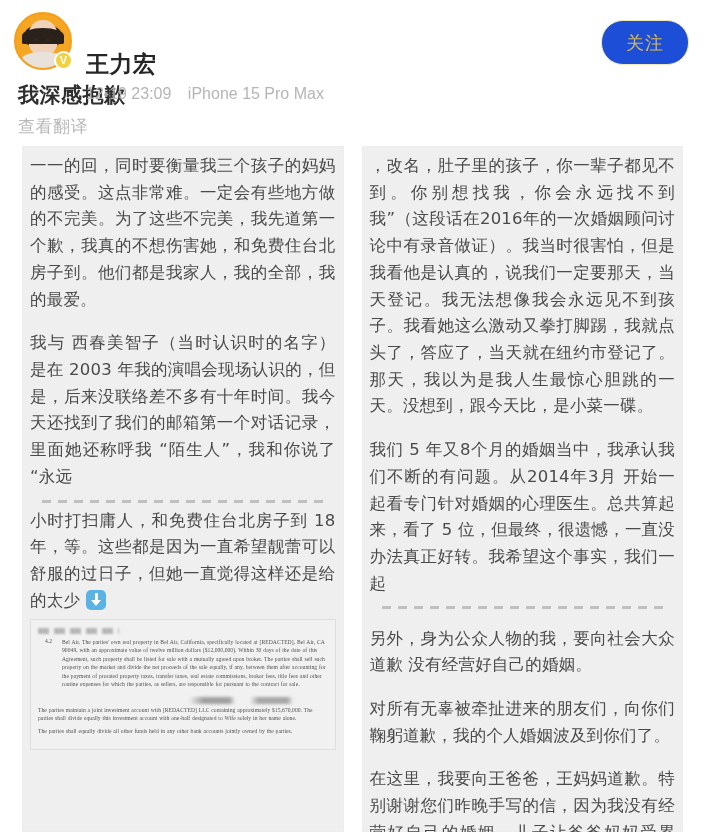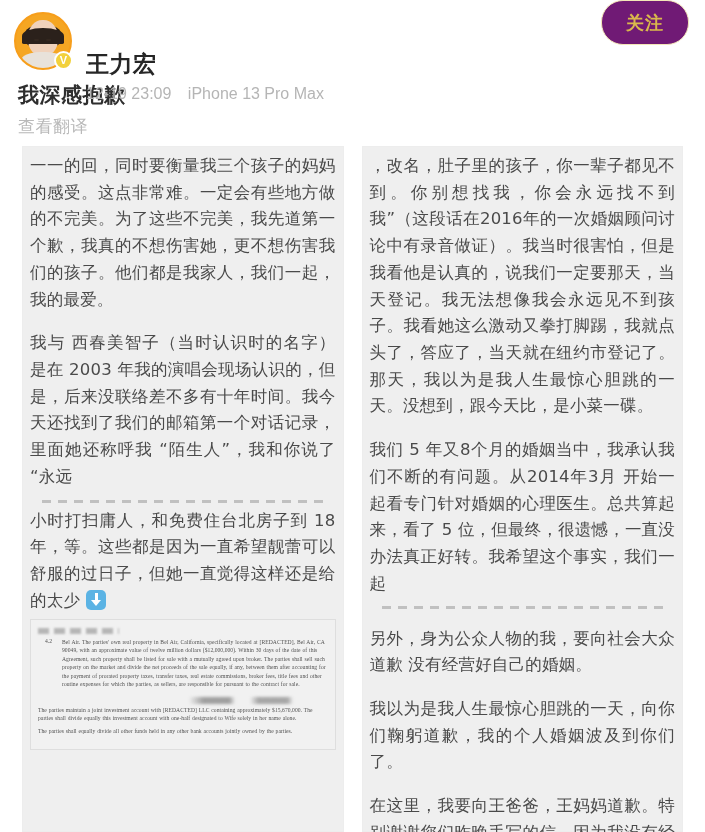--- a/index.html
+++ b/index.html
@@ -130,29 +130,29 @@
     color: #b5b5b5;
     line-height: 1.3;
     white-space: nowrap;
   }
   .sub-meta .device {
     margin-left: 12px;
   }
   .follow-button {
     position: absolute;
     right: 16px;
-    top: 0;
+    top: 20px;
     width: 86px;
     height: 43px;
     border-radius: 22px;
     border: 1.5px solid #f3e6b8;
-    background: #701a75;
+    background: #1d4ed8;
     color: #d9b84c;
     font-size: 18px;
-    font-weight: 700;
+    font-weight: 400;
     display: flex;
     align-items: center;
     justify-content: center;
     cursor: pointer;
     letter-spacing: 1px;
   }
 
   
   .post-title {
     padding: 6px 16px 0 18px;
@@ -342,36 +342,36 @@
       <div class="av-eye r"></div>
       <div class="av-body"></div>
     </div>
     <div class="verified-badge">V</div>
   </div>
 
   <div class="user-meta">
     <div class="username">王力宏</div>
     <div class="sub-meta">
       <span>12-19 23:09</span>
-      <span class="device">iPhone 13 Pro Max</span>
+      <span class="device">iPhone 15 Pro Max</span>
     </div>
   </div>
 
   <div class="follow-button">关注</div>
 </div>
 
 <div class="post-title">我深感抱歉</div>
 <div class="translate-link">查看翻译</div>
 
 <div class="image-grid">
 
   <div class="shot-col">
     <div class="shot-inner">
 
-      <p class="para clipped-top">一一的回，同时要衡量我三个孩子的妈妈的感受。这点非常难。一定会有些地方做的不完美。为了这些不完美，我先道第一个歉，我真的不想伤害她，更不想伤害我们的孩子。他们都是我家人，我们一起，我的最爱。</p>
+      <p class="para clipped-top">一一的回，同时要衡量我三个孩子的妈妈的感受。这点非常难。一定会有些地方做的不完美。为了这些不完美，我先道第一个歉，我真的不想伤害她，和免费住台北房子到。他们都是我家人，我的全部，我的最爱。</p>
       <p class="para">我与 西春美智子（当时认识时的名字）是在 2003 年我的演唱会现场认识的，但是，后来没联络差不多有十年时间。我今天还找到了我们的邮箱第一个对话记录，里面她还称呼我 “陌生人”，我和你说了 “永远</p>
 
       <div style="position:relative;height:10px;margin:-12px 0 2px 0;">
         <div class="seam"></div>
       </div>
 
       <p class="para" style="margin-bottom:4px;">
         <span>小时打扫庸人，和免费住台北房子到 18年，等。这些都是因为一直希望靓蕾可以舒服的过日子，但她一直觉得这样还是给的太少</span><span class="dl-icon"></span>
       </p>
 
@@ -393,19 +393,19 @@
   <div class="shot-col">
     <div class="shot-inner">
       <p class="para clipped-top">，改名，肚子里的孩子，你一辈子都见不到。你别想找我，你会永远找不到我”（这段话在2016年的一次婚姻顾问讨论中有录音做证）。我当时很害怕，但是我看他是认真的，说我们一定要那天，当天登记。我无法想像我会永远见不到孩子。我看她这么激动又拳打脚踢，我就点头了，答应了，当天就在纽约市登记了。那天，我以为是我人生最惊心胆跳的一天。没想到，跟今天比，是小菜一碟。</p>
       <p class="para" style="margin-bottom:2px;">我们 5 年又8个月的婚姻当中，我承认我们不断的有问题。从2014年3月 开始一起看专门针对婚姻的心理医生。总共算起来，看了 5 位，但最终，很遗憾，一直没办法真正好转。我希望这个事实，我们一起</p>
 
       <div style="position:relative;height:22px;margin:0 0 4px 0;">
         <div class="seam" style="top:2px;"></div>
       </div>
 
       <p class="para">另外，身为公众人物的我，要向社会大众道歉 没有经营好自己的婚姻。</p>
-      <p class="para">我以为是我人生最惊心胆跳的一天，向你们鞠躬道歉，我的个人婚姻波及到你们了。</p>
+      <p class="para">对所有无辜被牵扯进来的朋友们，向你们鞠躬道歉，我的个人婚姻波及到你们了。</p>
       <p class="para">在这里，我要向王爸爸，王妈妈道歉。特别谢谢您们昨晚手写的信，因为我没有经营好自己的婚姻，儿子让爸爸妈妈受累了，我深感抱歉! 对不起!</p>
 
     </div>
   </div>
 
 </div>
 
 </body></html>

